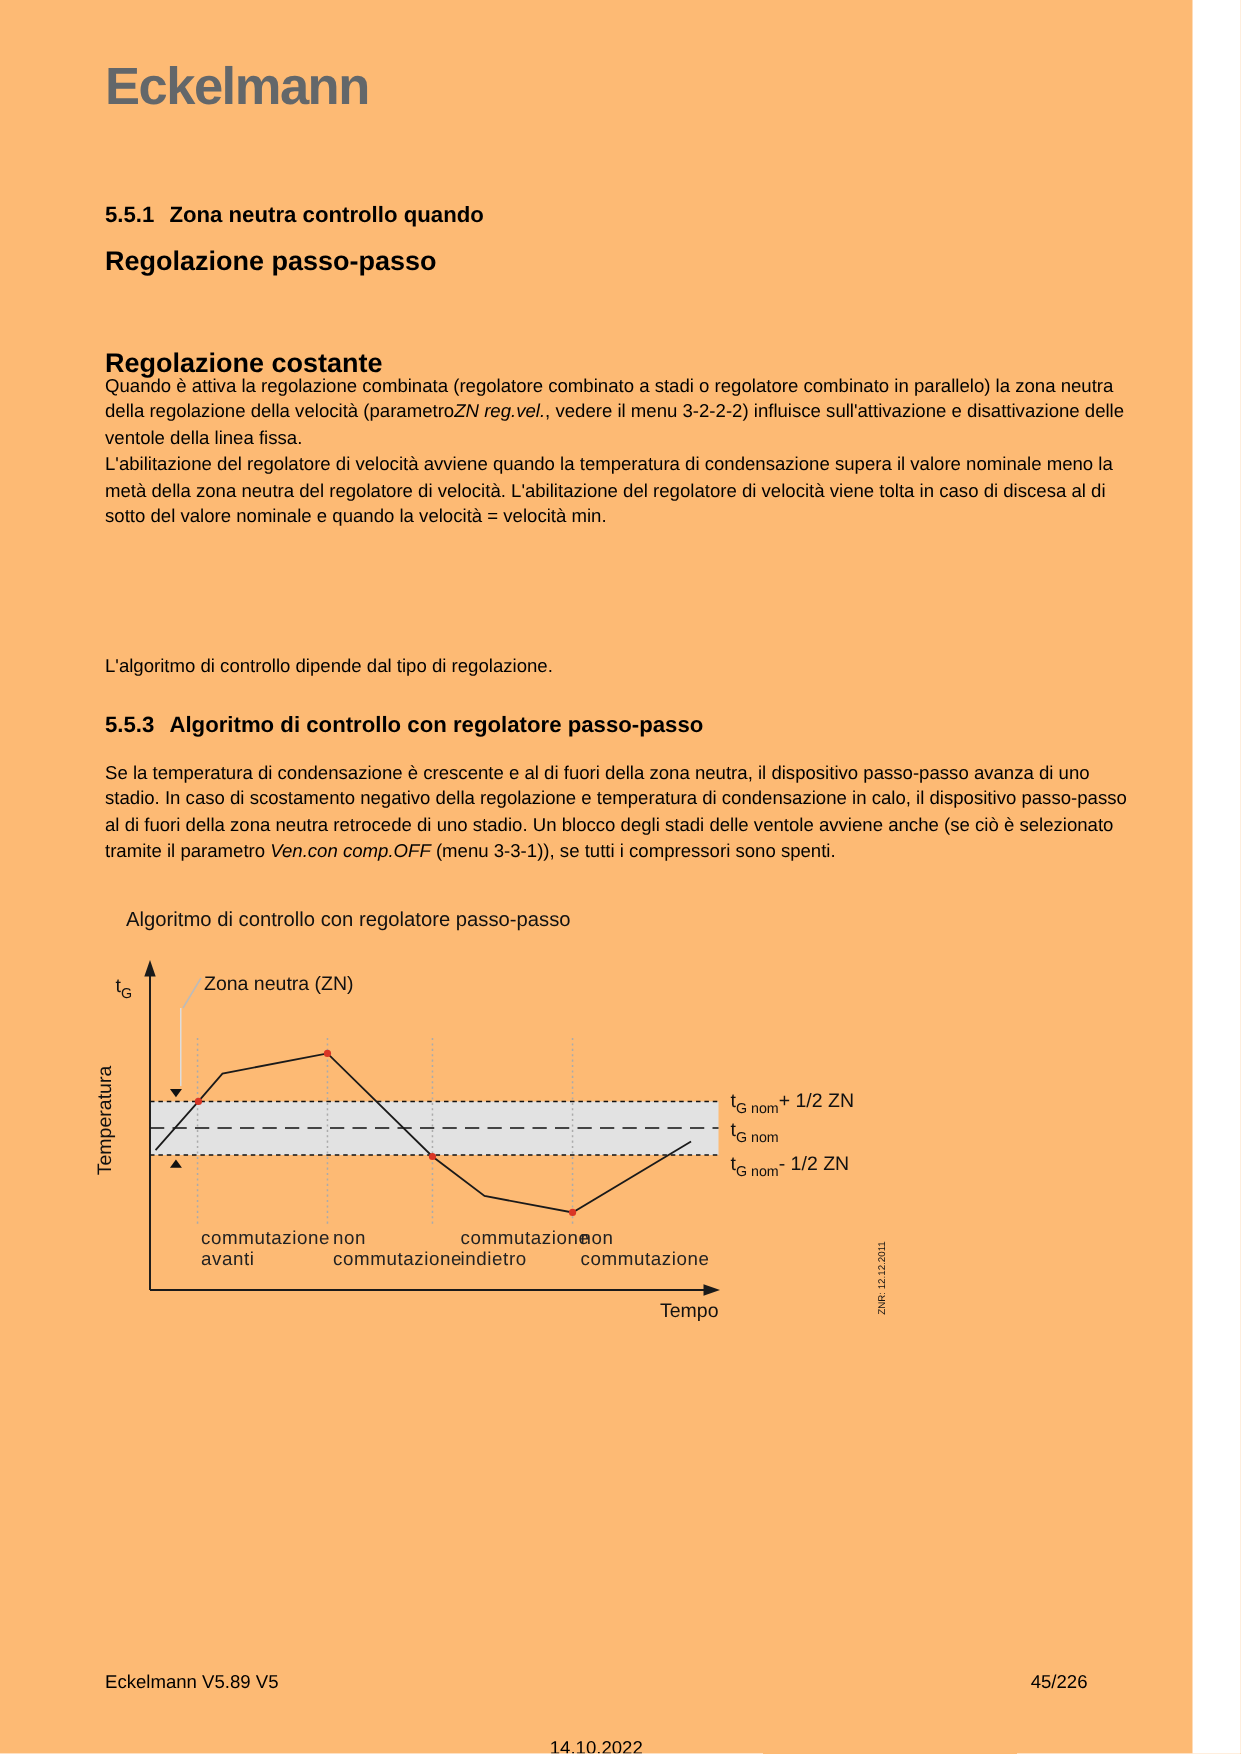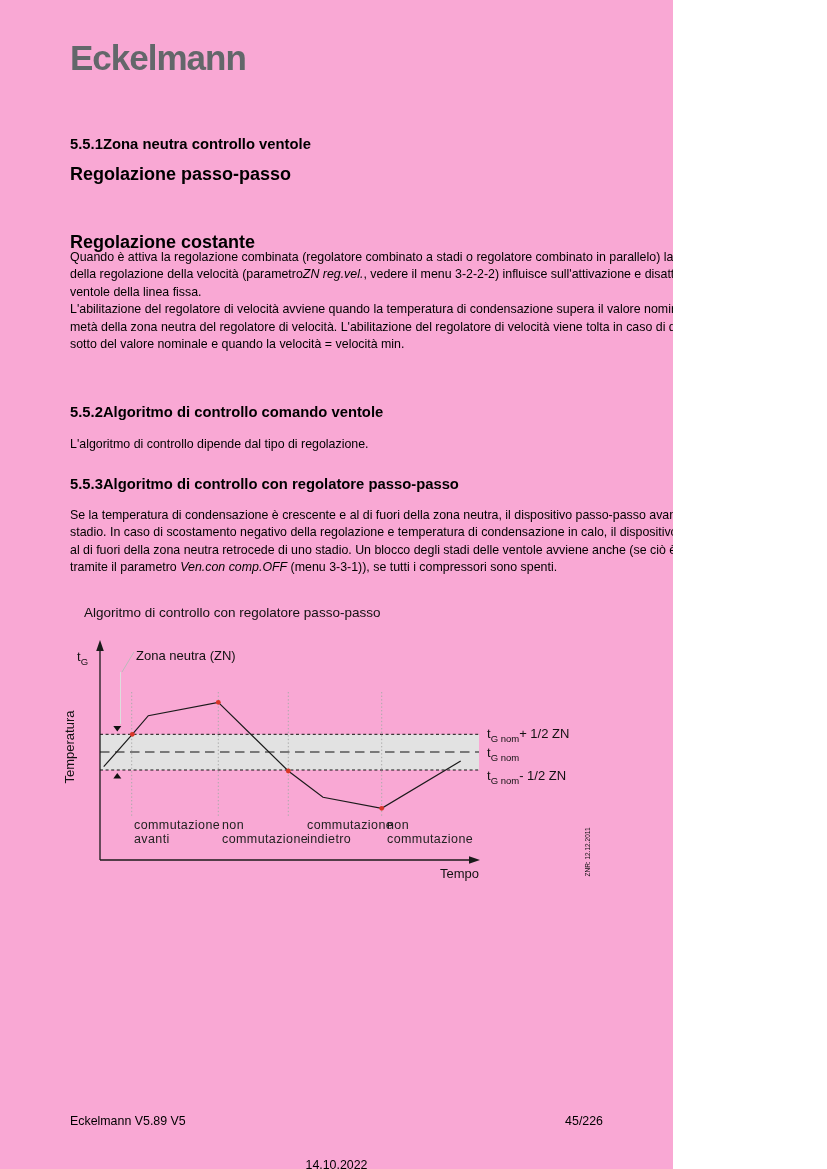--- a/index.html
+++ b/index.html
@@ -1,61 +1,58 @@
 <!DOCTYPE html>
 <html><head>
 <meta charset="utf-8">
 <style>
   html,body { margin:0; padding:0; background:#ffffff; }
   .page {
-    position:relative; width:673px; height:1169px; background:#f9a8d4;
+    position:relative; width:795px; height:1169px; background:#fdba74;
     font-family:"Liberation Sans","DejaVu Sans",sans-serif; color:#000;
     overflow:hidden;
   }
   .abs { position:absolute; }
   .logo {
     left:70px; top:40px; font-size:35px; font-weight:bold;
     color:#63676a; letter-spacing:-1px; line-height:1;
   }
-  .h-num { display:inline-block; }
+  .h-num { display:inline-block; margin-right:10px; }
   .sec-heading { font-size:14.8px; font-weight:bold; color:#000; }
   .sub-heading { font-size:18px; font-weight:bold; }
   .body-text { font-size:12.4px; line-height:17.4px; width:690px; }
   .body-text i { }
   .diagram-title { left:84px; top:605px; font-size:13.5px; color:#111; }
   .footer-left  { left:70px;  top:1114px; font-size:12.4px; }
   .footer-center{ left:0; right:0; top:1114px; font-size:12.4px; text-align:center;margin-top:44px; }
   .footer-right { right:70px; top:1114px; font-size:12.4px; }
   svg text { font-family:"Liberation Sans","DejaVu Sans",sans-serif; fill:#111; }
   .evt-label { font-size:12.5px; letter-spacing:0.4px; fill:#222; }
 </style>
 </head>
 <body>
 
 <div class="page">
 
   <div class="abs logo">Eckelmann</div>
 
   <div class="abs sec-heading" style="left:70px; top:136px;">
-    <span class="h-num">5.5.1</span><span>Zona neutra controllo ventole</span>
+    <span class="h-num">5.5.1</span><span>Zona neutra controllo quando</span>
   </div>
 
   <div class="abs sub-heading" style="left:70px; top:164px;">Regolazione passo-passo</div>
 
 
   <div class="abs sub-heading" style="left:70px; top:232px;">Regolazione costante</div>
 
   <div class="abs body-text" style="left:70px; top:249px;">
     <div><span>Quando è attiva la regolazione combinata (regolatore combinato a stadi o regolatore combinato in parallelo) la zona neutra della regolazione della velocità (parametro</span><i>ZN reg.vel.</i><span>, vedere il menu 3-2-2-2) influisce sull'attivazione e disattivazione delle ventole della linea fissa.</span></div>
     <div>L'abilitazione del regolatore di velocità avviene quando la temperatura di condensazione supera il valore nominale meno la metà della zona neutra del regolatore di velocità. L'abilitazione del regolatore di velocità viene tolta in caso di discesa al di sotto del valore nominale e quando la velocità = velocità min.</div>
   </div>
 
-  <div class="abs sec-heading" style="left:70px; top:404px;">
-    <span class="h-num">5.5.2</span><span>Algoritmo di controllo comando ventole</span>
-  </div>
 
   <div class="abs body-text" style="left:70px; top:436px;">L'algoritmo di controllo dipende dal tipo di regolazione.</div>
 
   <div class="abs sec-heading" style="left:70px; top:476px;">
     <span class="h-num">5.5.3</span><span>Algoritmo di controllo con regolatore passo-passo</span>
   </div>
 
   <div class="abs body-text" style="left:70px; top:507px;"><span>Se la temperatura di condensazione è crescente e al di fuori della zona neutra, il dispositivo passo-passo avanza di uno stadio. In caso di scostamento negativo della regolazione e temperatura di condensazione in calo, il dispositivo passo-passo al di fuori della zona neutra retrocede di uno stadio. Un blocco degli stadi delle ventole avviene anche (se ciò è selezionato tramite il parametro </span><i>Ven.con comp.OFF</i><span> (menu 3-3-1)), se tutti i compressori sono spenti.</span></div>
 
   <div class="abs diagram-title">Algoritmo di controllo con regolatore passo-passo</div>

